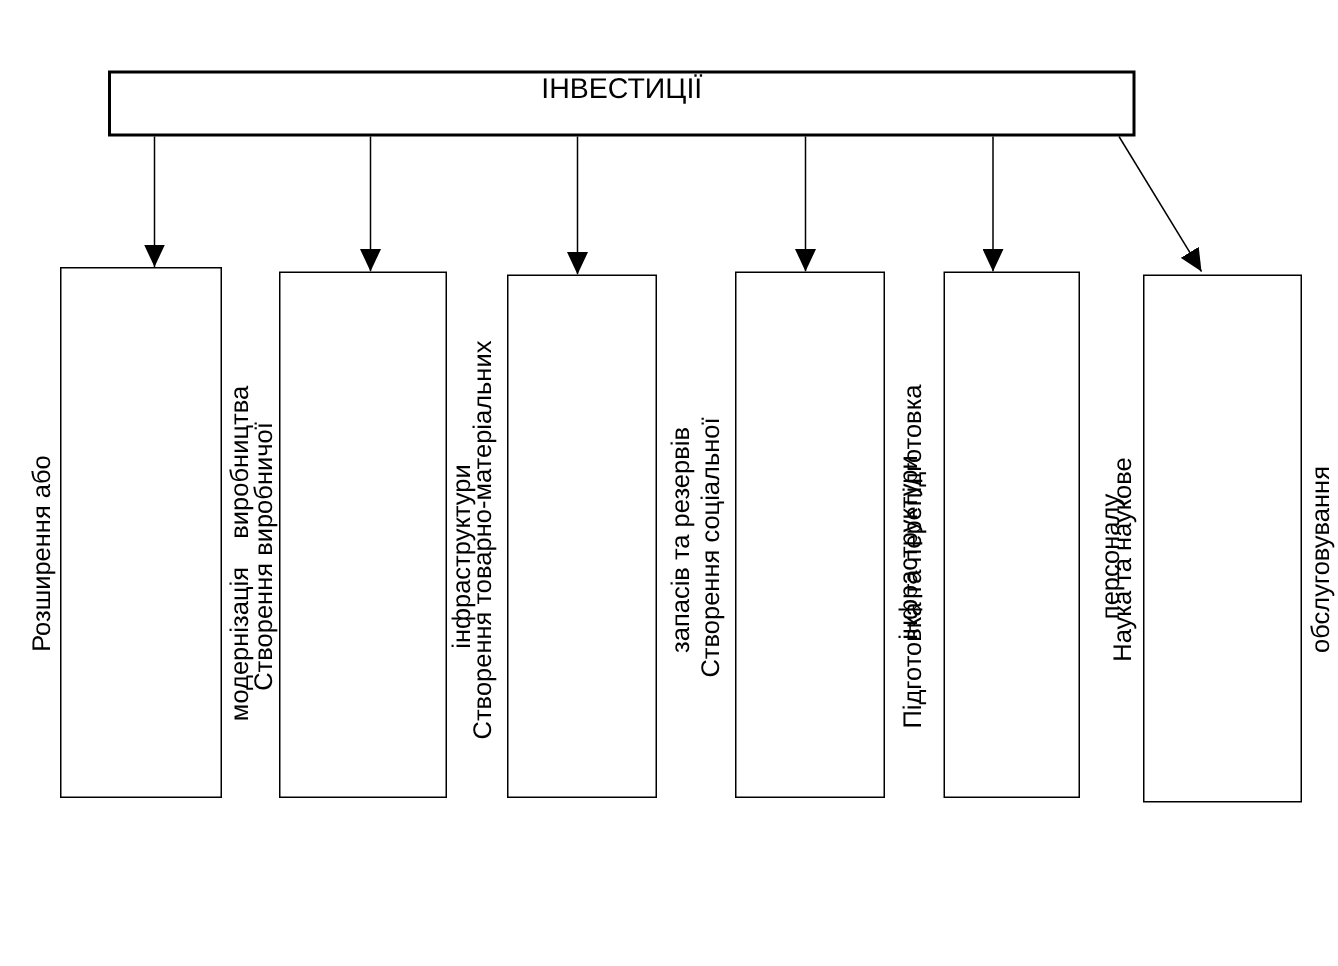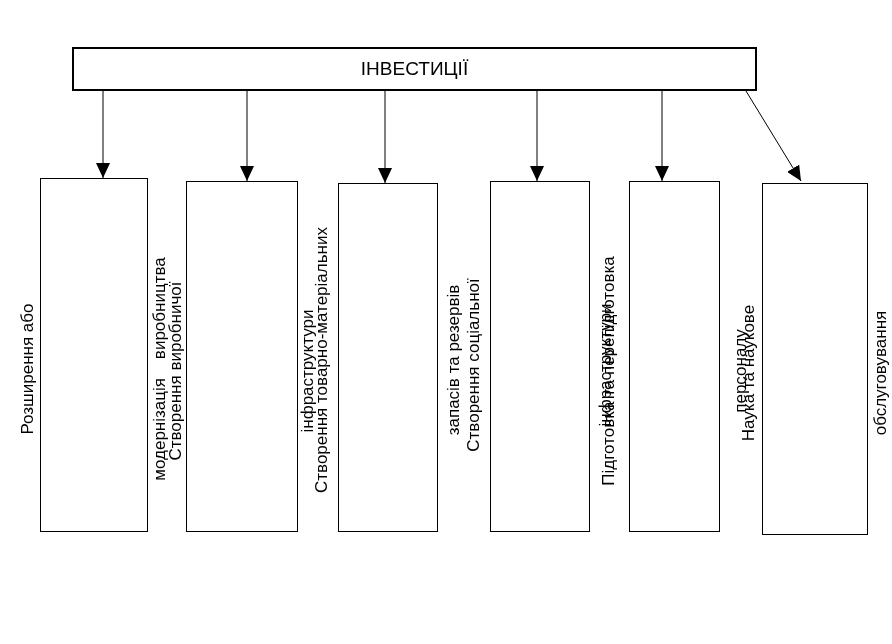--- a/index.html
+++ b/index.html
@@ -18,21 +18,21 @@
   }
   .topbox {
     position: absolute;
     left: 72px;
     top: 47px;
     width: 685px;
     height: 44px;
     border: 2px solid #000000;
     box-sizing: border-box;
     display: flex;
-    align-items: center;
+    align-items: flex-start;
     justify-content: center;
     font-size: 19px;
   }
   .arrows {
     position: absolute;
     left: 0;
     top: 0;
     pointer-events: none;
   }
   .branch {

